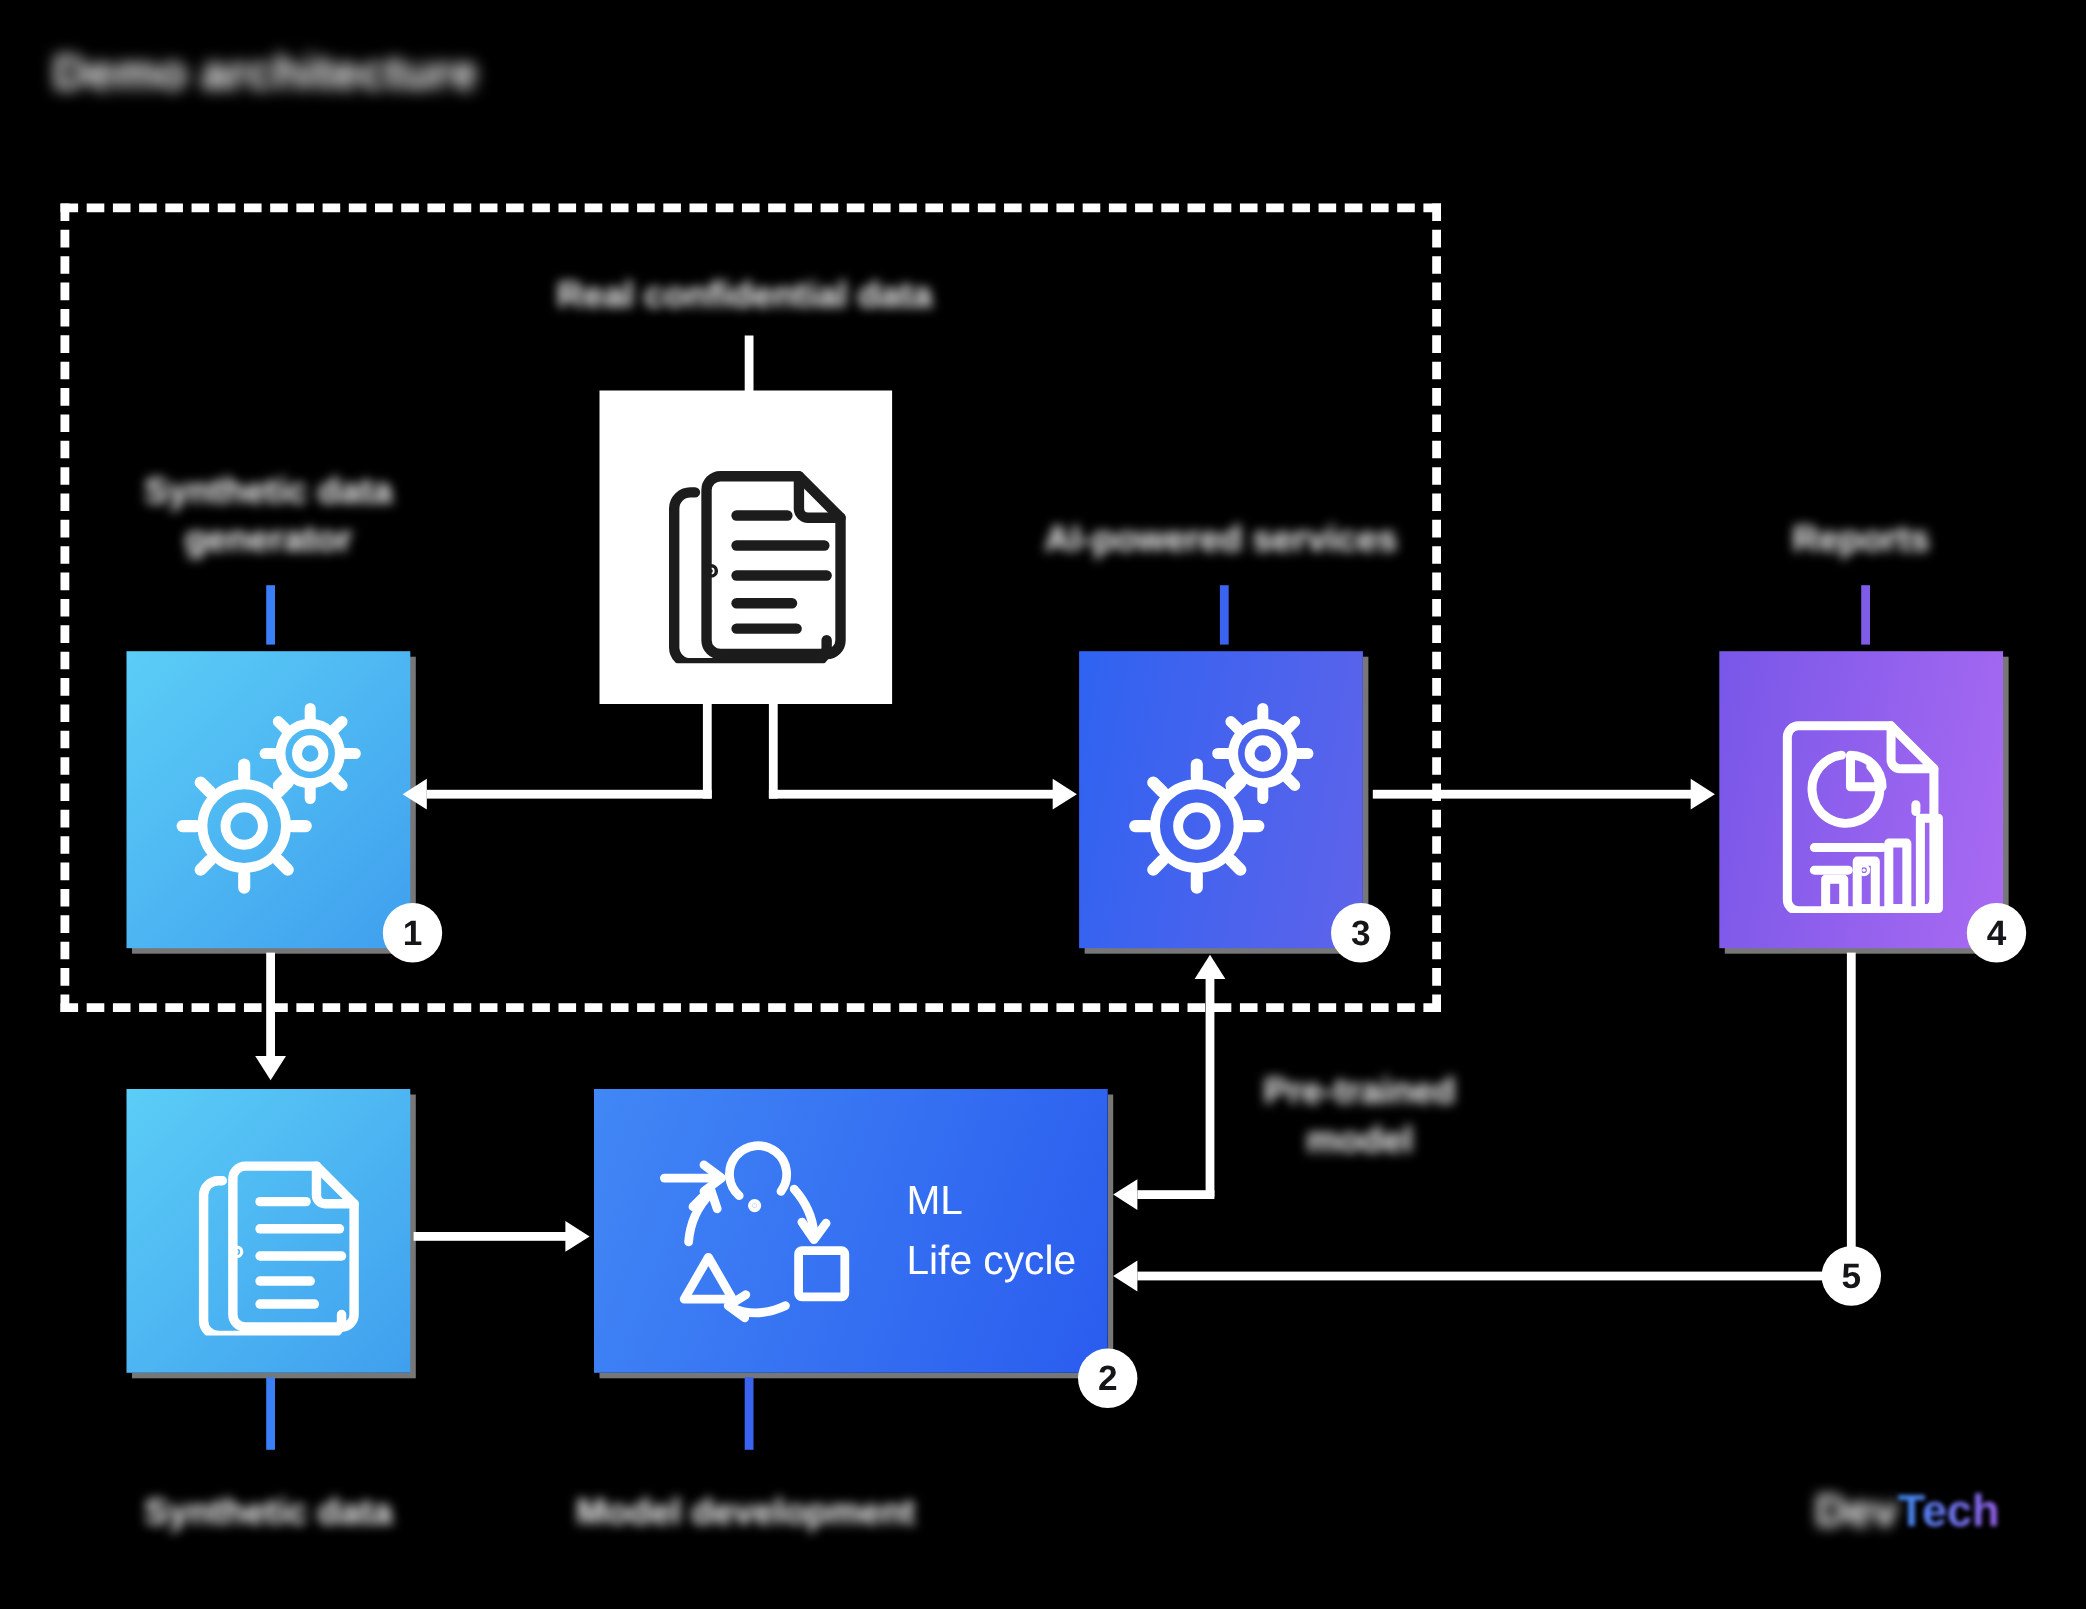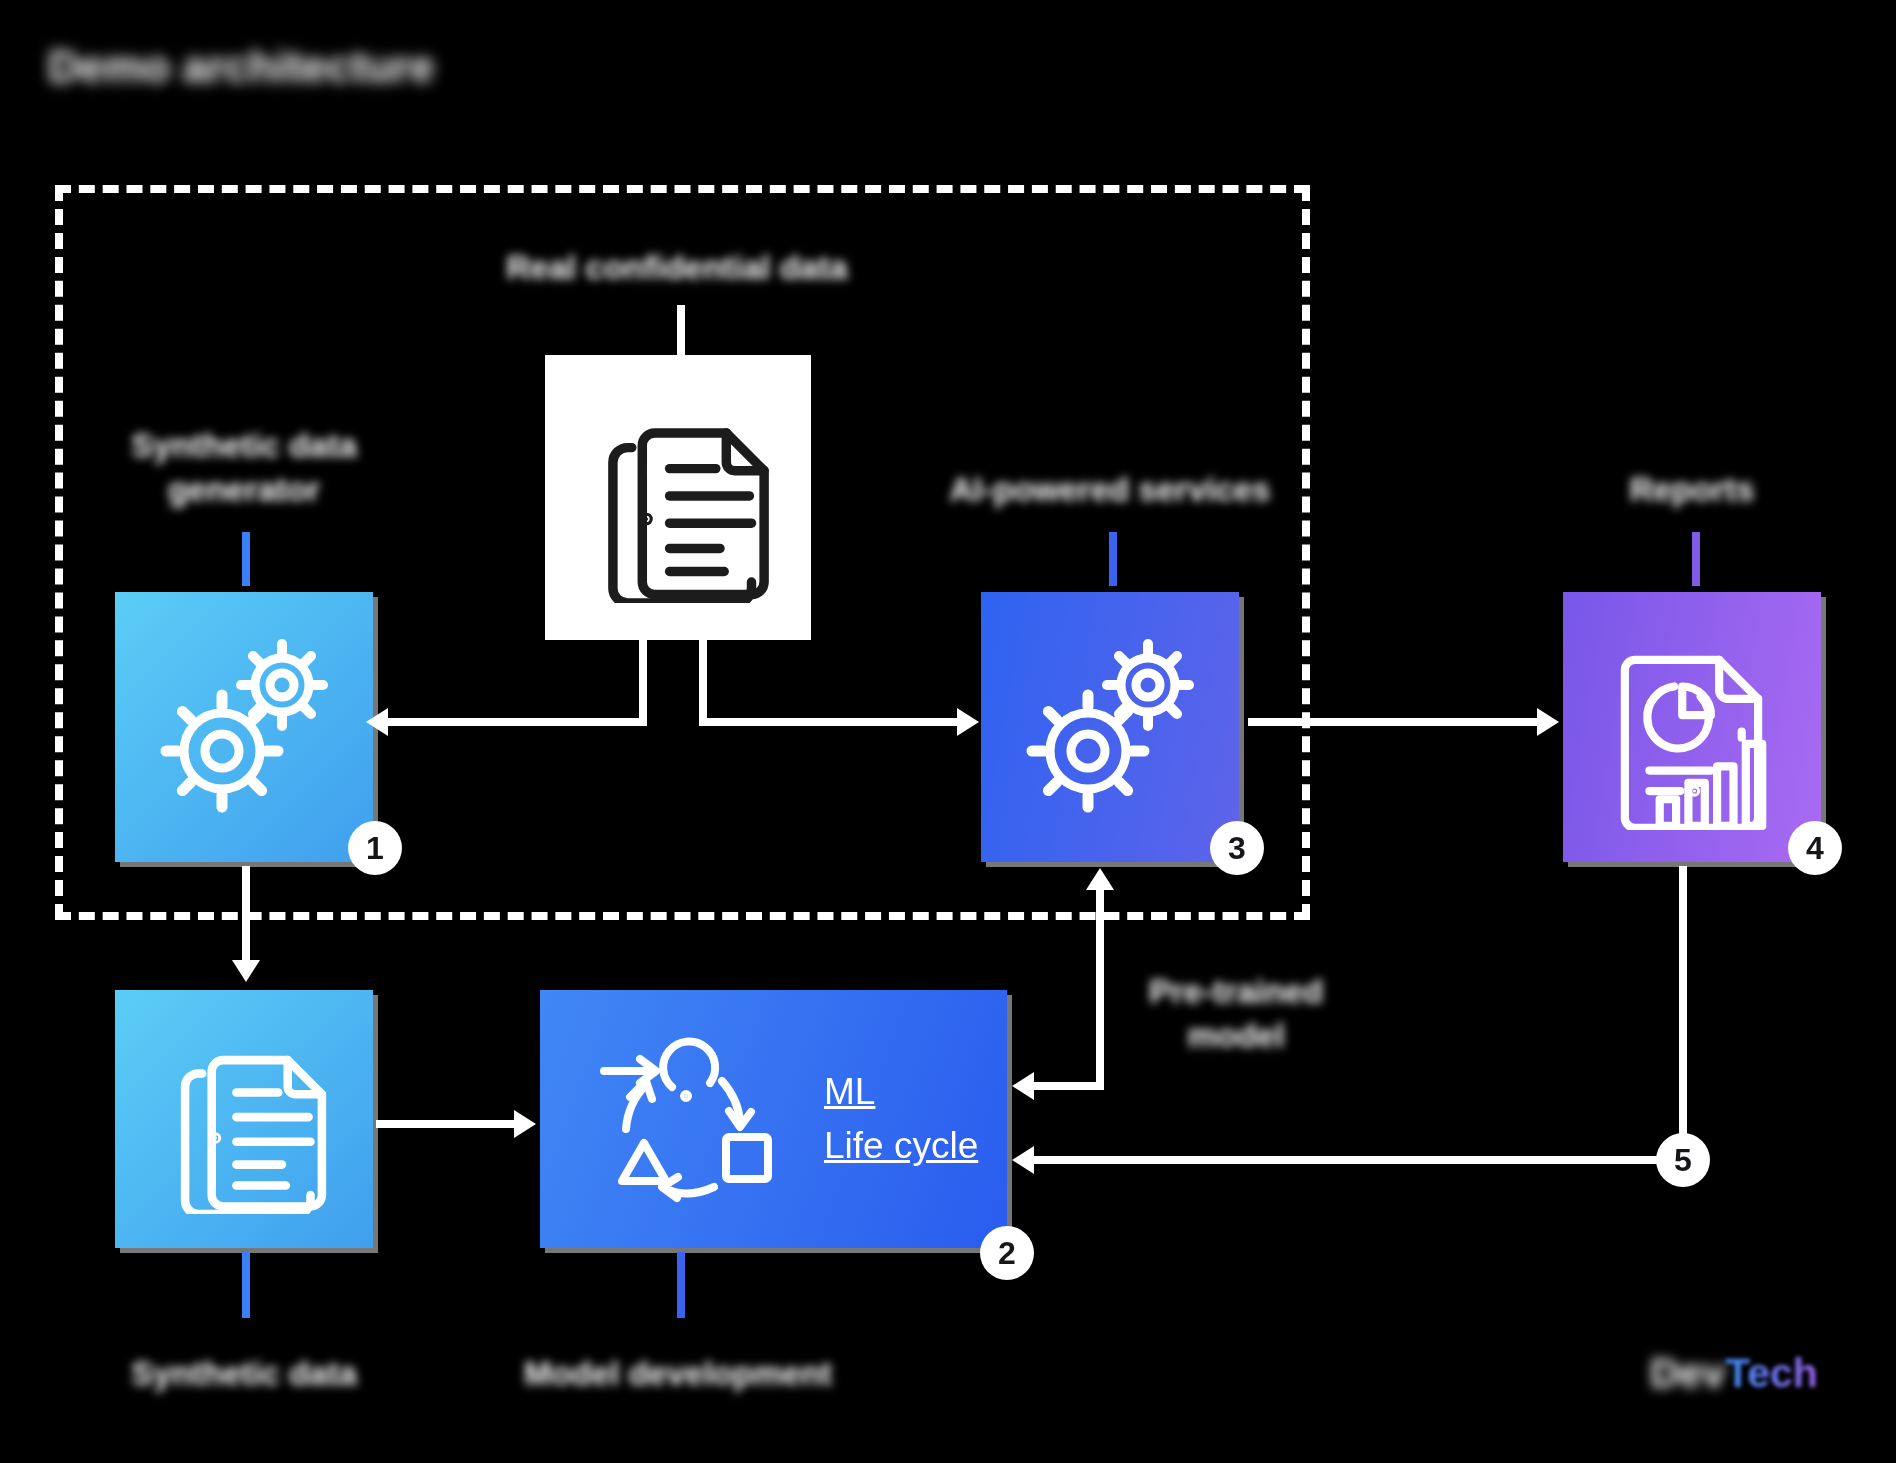--- a/index.html
+++ b/index.html
@@ -20,21 +20,21 @@
   .box { position:absolute; box-shadow:5px 5px 0 rgba(140,140,140,.85); }
   .box-generator { left:115px; top:592px; width:258px; height:270px; background:linear-gradient(135deg,#5bcdf6,#3f9fee); }
   .box-confidential { left:545px; top:355px; width:266px; height:285px; background:#fff; box-shadow:none; }
   .box-services { left:981px; top:592px; width:258px; height:270px; background:linear-gradient(100deg,#2e63f1,#5f63ea); }
   .box-reports { left:1563px; top:592px; width:258px; height:270px; background:linear-gradient(100deg,#7857e8,#a96af2); }
   .box-synthetic { left:115px; top:990px; width:258px; height:258px; background:linear-gradient(135deg,#5bcdf6,#3f9fee); }
   .box-ml { left:540px; top:990px; width:467px; height:258px; background:linear-gradient(110deg,#4187f5,#2a5cee); display:flex; align-items:center; }
   .box svg { display:block; }
   .box-center { position:absolute; inset:0; display:flex; align-items:center; justify-content:center; }
 
-  .ml-text { color:#fff; font-size:37px; font-weight:500; line-height:54px; margin-left:36px;text-decoration:underline; }
+  .ml-text { color:#fff; font-size:37px; font-weight:500; line-height:54px; margin-left:36px; }
 
   
   .badge { position:absolute; width:54px; height:54px; border-radius:50%; background:#fff; color:#16161a;
            font-size:32px; font-weight:bold; display:flex; align-items:center; justify-content:center; }
 
   
   .line { position:absolute; background:#fff; }
   .tick { position:absolute; width:8px; }
   .ah { position:absolute; width:0; height:0; }
   .ah-left  { border-top:14px solid transparent; border-bottom:14px solid transparent; border-right:22px solid #fff; }

